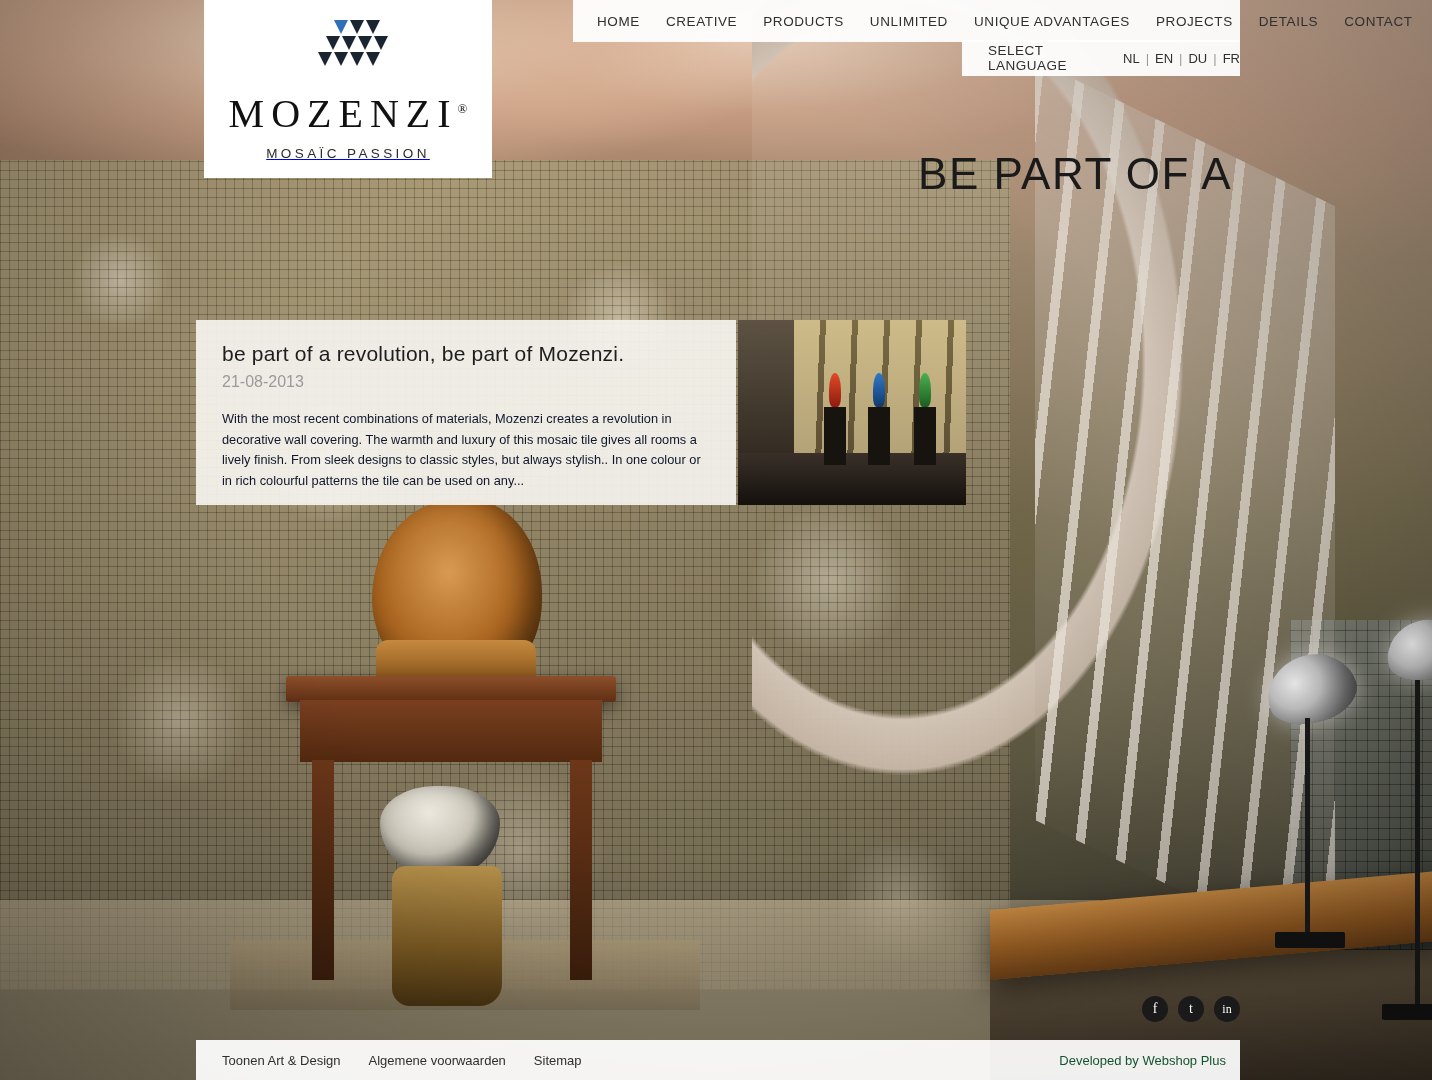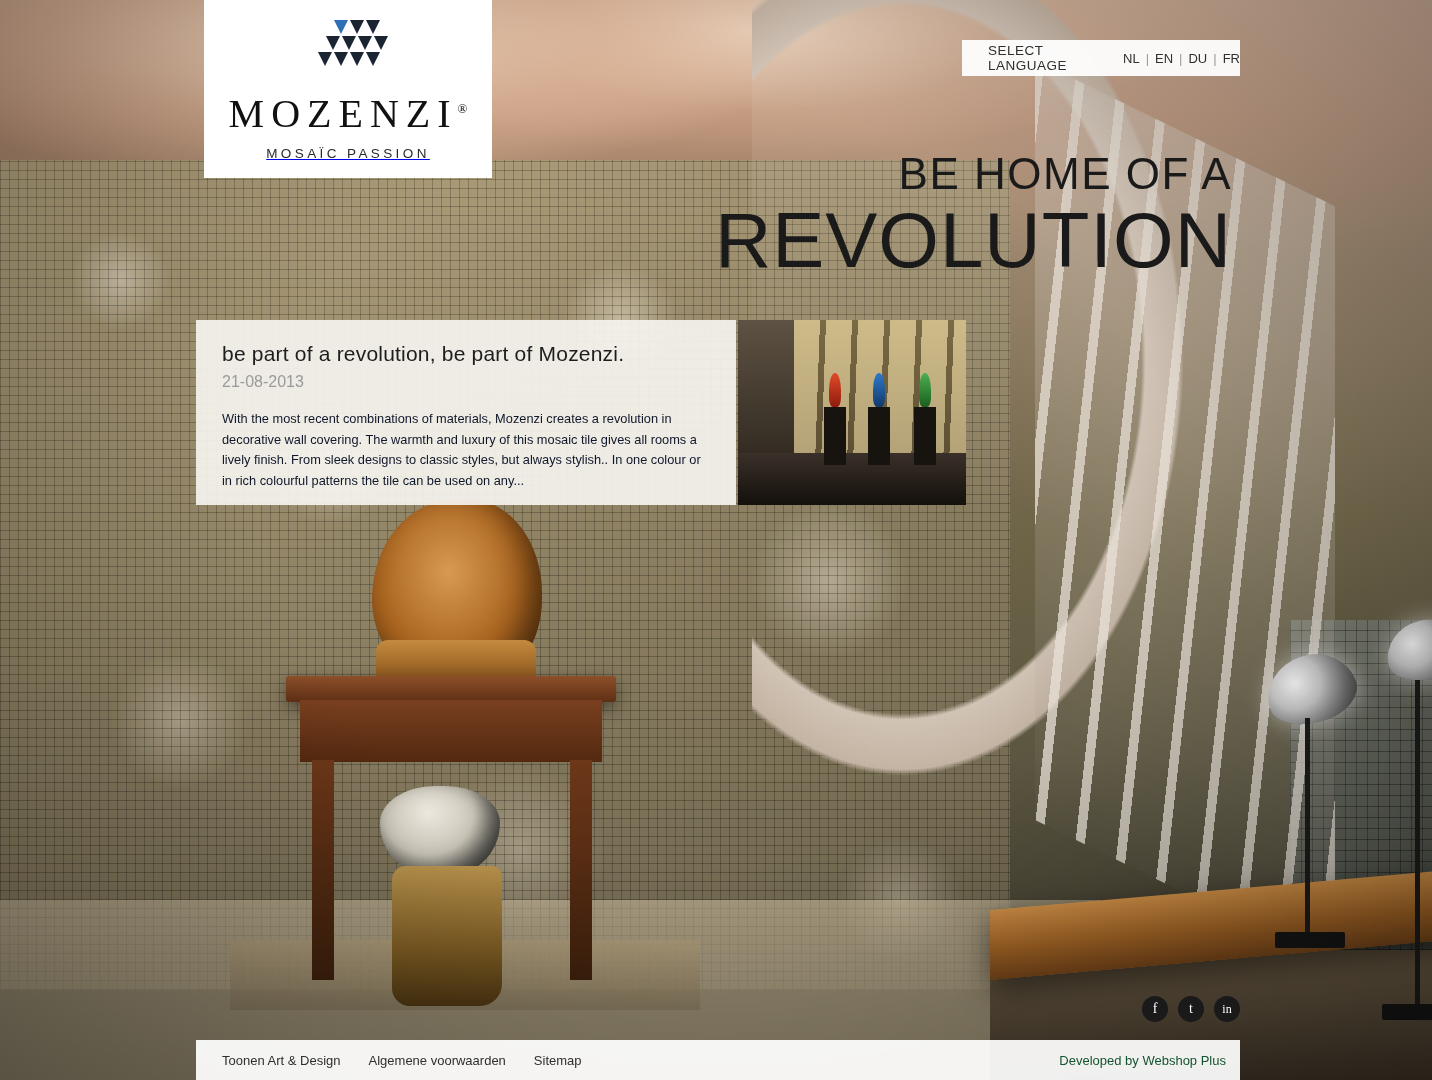--- a/index.html
+++ b/index.html
@@ -301,37 +301,46 @@
       <polygon points="70,16 84,16 77,30" fill="#1b2431"></polygon>
       <polygon points="14,32 28,32 21,46" fill="#1b2431"></polygon>
       <polygon points="30,32 44,32 37,46" fill="#1b2431"></polygon>
       <polygon points="46,32 60,32 53,46" fill="#1b2431"></polygon>
       <polygon points="62,32 76,32 69,46" fill="#1b2431"></polygon>
     </svg>
     <div class="logo-word"><span>MOZENZI</span><span class="logo-reg">®</span></div>
     <div class="logo-sub">MOSAÏC PASSION</div>
   </a>
 
+  <nav class="topnav">
+    <a href="#">HOME</a>
+    <a href="#">CREATIVE</a>
+    <a href="#">PRODUCTS</a>
+    <a href="#">UNLIMITED</a>
+    <a href="#">UNIQUE ADVANTAGES</a>
+    <a href="#">PROJECTS</a>
+    <a href="#">DETAILS</a>
+    <a href="#">CONTACT</a>
+  </nav>
 
   <div class="langbar">
     <span class="lang-label">SELECT LANGUAGE</span>
     <span class="lang-list">
       <a href="#">NL</a>
       <span class="lang-sep">|</span>
       <a href="#">EN</a>
       <span class="lang-sep">|</span>
       <a href="#">DU</a>
       <span class="lang-sep">|</span>
       <a href="#">FR</a>
     </span>
   </div>
 
   <div class="hero">
-    <div class="hero-line1">BE HOME OF A</div>
-    <div class="hero-line2">REVOLUTION</div>
+    <div class="hero-line1">BE PART OF A</div>
   </div>
 
   <div class="card">
     <div class="card-title">be part of a revolution, be part of Mozenzi.</div>
     <div class="card-date">21-08-2013</div>
     <div class="card-body">With the most recent combinations of materials, Mozenzi creates a revolution in decorative wall covering. The warmth and luxury of this mosaic tile gives all rooms a lively finish. From sleek designs to classic styles, but always stylish.. In one colour or in rich colourful patterns the tile can be used on any...</div>
   </div>
 
   <div class="card-thumb">
     <div class="thumb-wall"></div>

